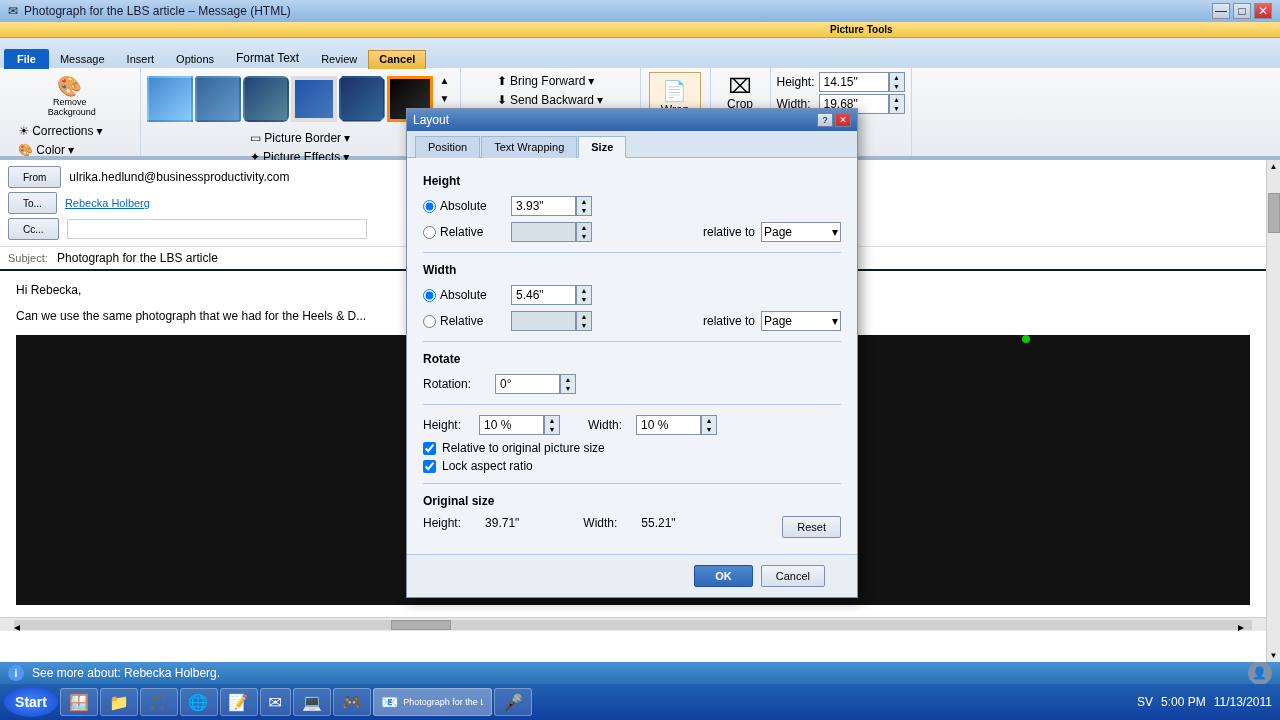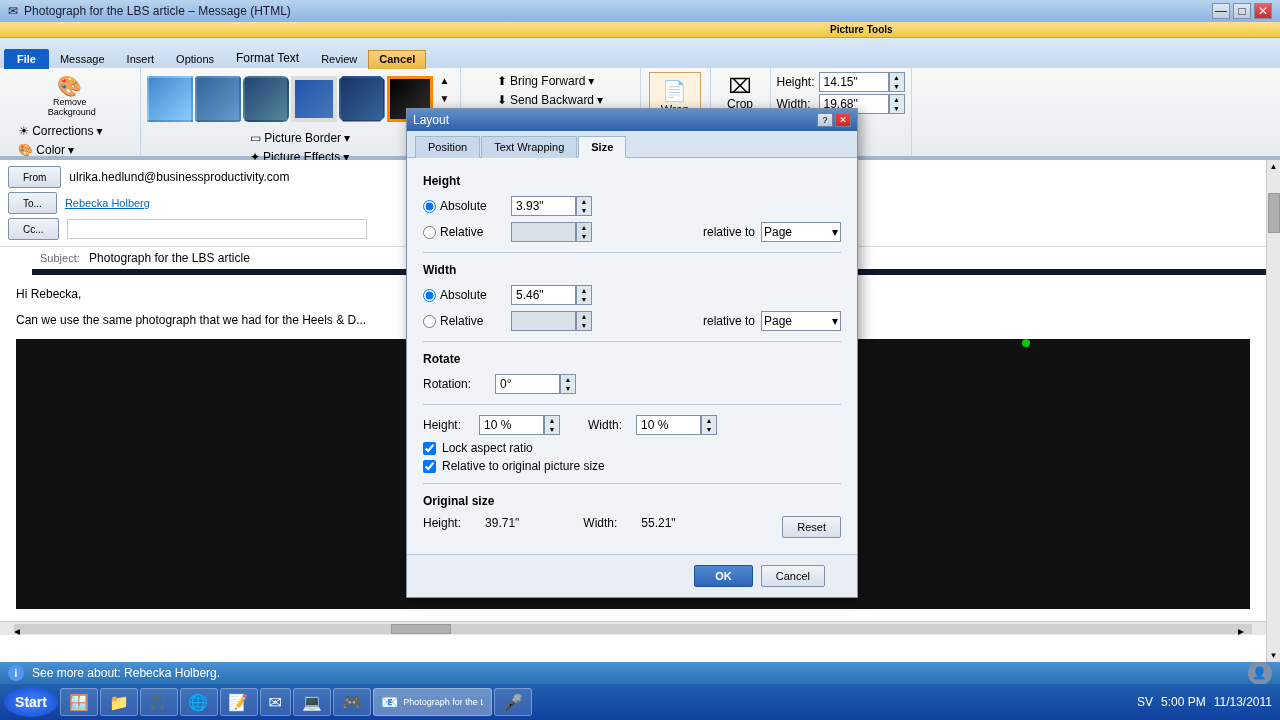--- a/index.html
+++ b/index.html
@@ -89,24 +89,23 @@
       align-items: center;
       padding: 2px 0;
       min-height: 24px;
     }
     .msg-field-value {
       font-size: 11px;
       color: #000;
     }
     .msg-field-value.link { color: #0066cc; text-decoration: underline; cursor: pointer; }
     .msg-subject {
-      border-bottom: 6px solid #0f172a;
+      border-bottom: 2px solid #0f172a;
       padding: 4px 8px;
       font-size: 12px;
-      margin-left: 32px;
     }
     .msg-body {
       padding: 12px 16px;
       font-size: 12px;
       flex: 1;
     }
 
     
     .app-window {
       width: 1280px;
@@ -931,25 +930,25 @@
             <span>10 %</span>
           </div>
           <div class="spinner">
             <div class="spinner-up">▲</div>
             <div class="spinner-down">▼</div>
           </div>
         </div>
       </div>
       <div class="checkbox-label">
         <input type="checkbox" checked="" style="">
-        <span>Lock aspect ratio</span>
+        <span>Relative to original picture size</span>
       </div>
       <div class="checkbox-label">
         <input type="checkbox" checked="" style="">
-        <span>Relative to original picture size</span>
+        <span>Lock aspect ratio</span>
       </div>
 
       <div class="section-divider"></div>
 
       <div class="section-title">Original size</div>
       <div class="original-size-row">
         <span>Height:</span>
         <span>39.71"</span>
         <span style="margin-left:40px;">Width:</span>
         <span>55.21"</span>

